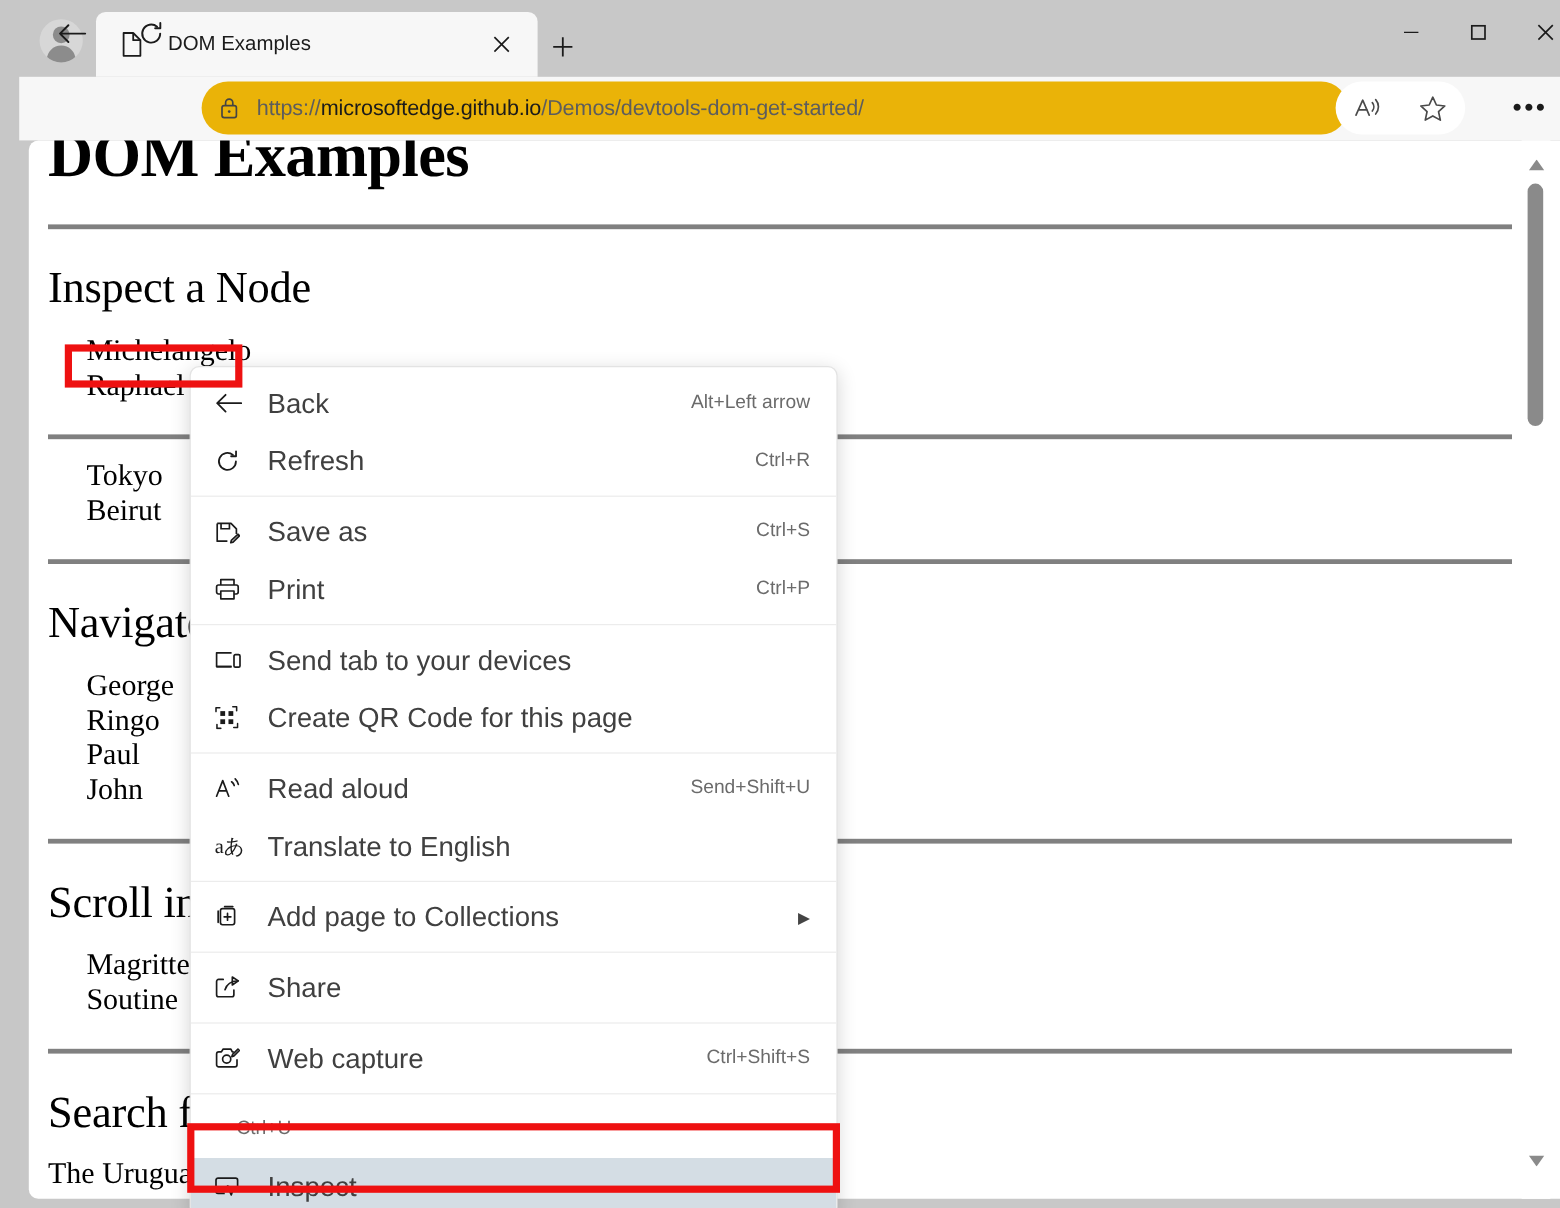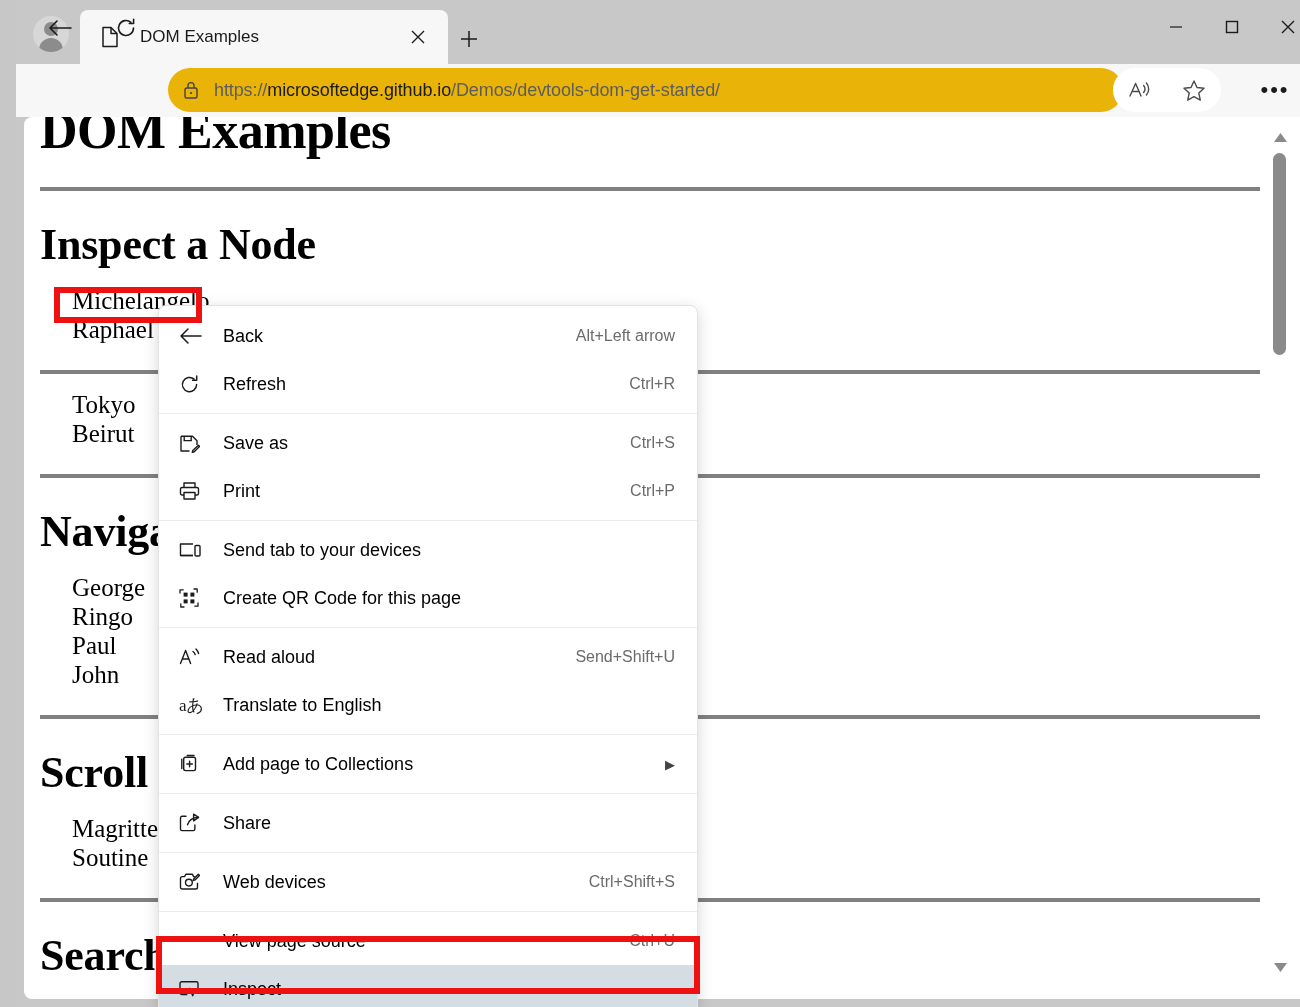--- a/index.html
+++ b/index.html
@@ -128,21 +128,21 @@
     position: absolute; left: 0; top: -42px; width: 1252px;
     padding: 0 16px;
     font-family: "Liberation Serif", serif;
     color: #000;
   }
   .page h1 {
     font-size: 52px; font-weight: bold; line-height: 1.15;
     margin: 26px 0 0 0; letter-spacing: -0.5px;
   }
   .page h2 {
-    font-size: 44px; font-weight: bold; margin: 28px 0 0 0;
+    font-size: 37px; font-weight: normal; margin: 28px 0 0 0;
     letter-spacing: -0.2px;
   }
   .page hr {
     border: none; height: 4px; background: #808080;
     margin: 26px 0 0 0;
   }
   .page ul { list-style: none; margin: 16px 0 0 0; padding: 0 0 0 32px; }
   .page li { font-size: 25px; line-height: 1.16; }
   .page p { font-size: 25px; margin-top: 16px; }
 
@@ -178,21 +178,21 @@
     display: flex; align-items: center;
     padding: 0 22px 0 20px;
     cursor: default;
   }
   .mi-icon {
     width: 32px; flex: none;
     display: flex; align-items: center; justify-content: flex-start;
     color: #1b1b1b;
   }
   .mi-label {
-    font-size: 18px; color: #000000; flex: 1;
+    font-size: 23px; color: #404040; flex: 1;
     padding-left: 12px; white-space: nowrap;
   }
   .mi-label.indent { padding-left: 44px; }
   .mi-accel {
     font-size: 16px; color: #6b6b6b; white-space: nowrap; margin-left: 18px;
   }
   .mi-sub {
     margin-left: 14px; color: #444; font-size: 13px; line-height: 1;
   }
   .mi.highlight { background: #d4dde4; }
@@ -482,28 +482,27 @@
     <div class="msep"></div>
 
     <div class="mi">
       <span class="mi-icon">
         <svg width="21" height="20" viewBox="0 0 21 20" stroke="#1b1b1b" stroke-width="1.4" fill="none">
           <path d="M18.5 10.8v4.4c0 1-.8 1.8-1.8 1.8H3.3c-1 0-1.8-.8-1.8-1.8V6.4c0-1 .8-1.8 1.8-1.8h2.2L7 2.2h6.4l1.2 2.4h1.2" stroke-linejoin="round"></path>
           <circle cx="9.9" cy="10.6" r="3.4"></circle>
           <path d="M19.3 2.2l1.2 1.2-4.5 4.5-1.8.6.6-1.8z" stroke-linejoin="round"></path>
         </svg>
       </span>
-      <span class="mi-label">Web devices</span>
+      <span class="mi-label">Web capture</span>
       <span class="mi-accel">Ctrl+Shift+S</span>
     </div>
 
     <div class="msep"></div>
 
     <div class="mi">
-      <span class="mi-label indent">View page source</span>
       <span class="mi-accel">Ctrl+U</span>
     </div>
 
     <div class="mi highlight">
       <span class="mi-icon">
         <svg width="21" height="19" viewBox="0 0 21 19" stroke="#1b1b1b" stroke-width="1.4" fill="none">
           <path d="M19 10.8V3.4c0-.9-.8-1.7-1.7-1.7H2.7c-.9 0-1.7.8-1.7 1.7v9.4c0 .9.8 1.7 1.7 1.7h5.6" stroke-linejoin="round"></path>
           <path d="M10.6 8.4l7.2 3.2-3 1.1-1.1 3z" stroke-linejoin="round" fill="#1b1b1b"></path>
         </svg>
       </span>

